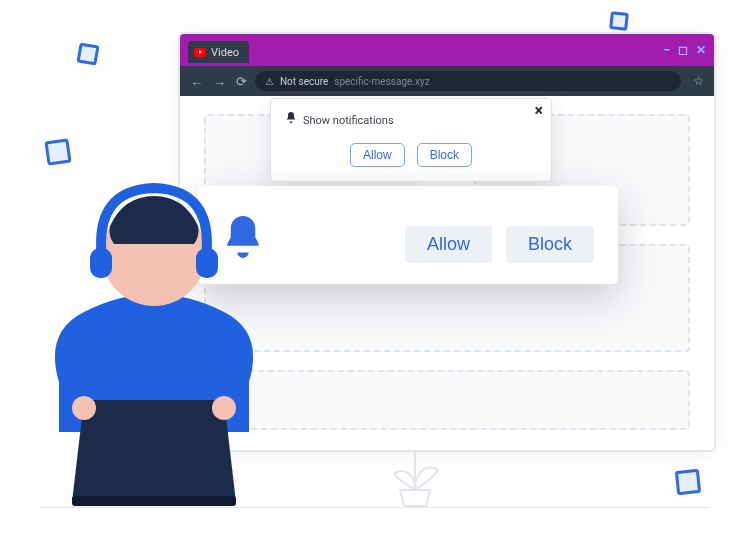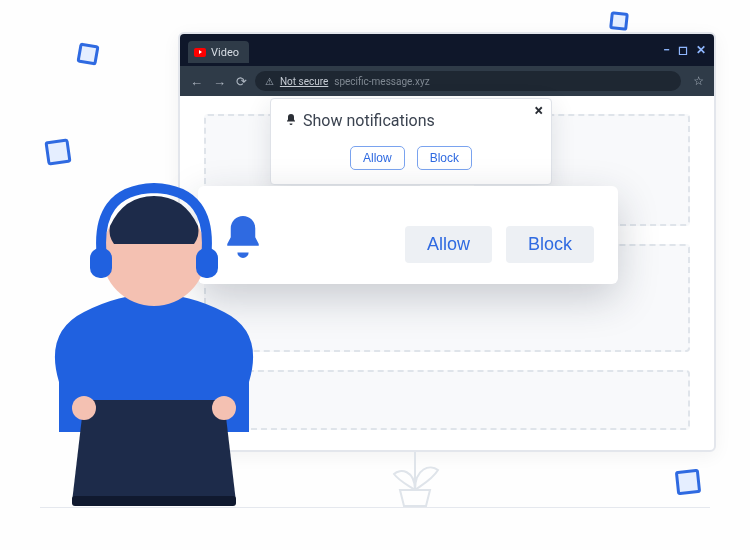--- a/index.html
+++ b/index.html
@@ -29,21 +29,21 @@
     width: 538px;
     height: 420px;
     background: #fff;
     border: 2px solid #e3e6ec;
     border-radius: 6px;
     box-shadow: 0 4px 18px rgba(0,0,0,0.05);
   }
 
   .tab-strip {
     height: 26px;
-    background: #0f172a;
+    background: #a21caf;
     border-radius: 4px 4px 0 0;
     display: flex;
     align-items: center;
     padding: 16px 8px;
     position: relative;
   }
   .tab {
     background: #2f3b48;
     color: #d7dde4;
     font-size: 11px;
@@ -94,21 +94,21 @@
     height: 20px;
     display: flex;
     align-items: center;
     padding: 0 10px;
     gap: 6px;
     color: #9aa4b0;
     font-size: 10px;
     overflow:hidden;
   }
   .addr .warn { font-size: 10px; }
-  .addr .not-secure { color:#c6ccd4;text-decoration:underline; }
+  .addr .not-secure { color:#c6ccd4; }
   .addr .url { color:#7f8892; }
   .star { color:#aeb7c2; font-size:12px; margin-left:4px; }
 
   .content {
     padding: 20px 24px;
     position: relative;
     height: calc(100% - 56px);
   }
   .placeholder-top, .placeholder-wide, .placeholder-bottom {
     border: 2px dashed #dfe4ea;
@@ -151,23 +151,23 @@
     position: absolute; right: 8px; top: 4px;
     font-size: 16px; color:#2b2f36; font-weight: bold; line-height:1;
   }
   .perm-small .title {
     font-weight: 700;
     font-size: 15px;
     color: #1f252e;
     margin-bottom: 6px;
   }
   .perm-small .sub {
-    font-size: 16px;
+    font-size: 11px;
     color: #3b4350;
-    display: flex; align-items: center; gap: 6px;
+    display: flex; align-items: flex-end; gap: 6px;
     margin-bottom: 16px;
   }
   .perm-small .btn-row {
     display: flex; gap: 12px; justify-content: center;
   }
   .small-btn {
     border: 1px solid #7aa3ef;
     color: #2f6ae1;
     background: #fff;
     font-size: 12px;

